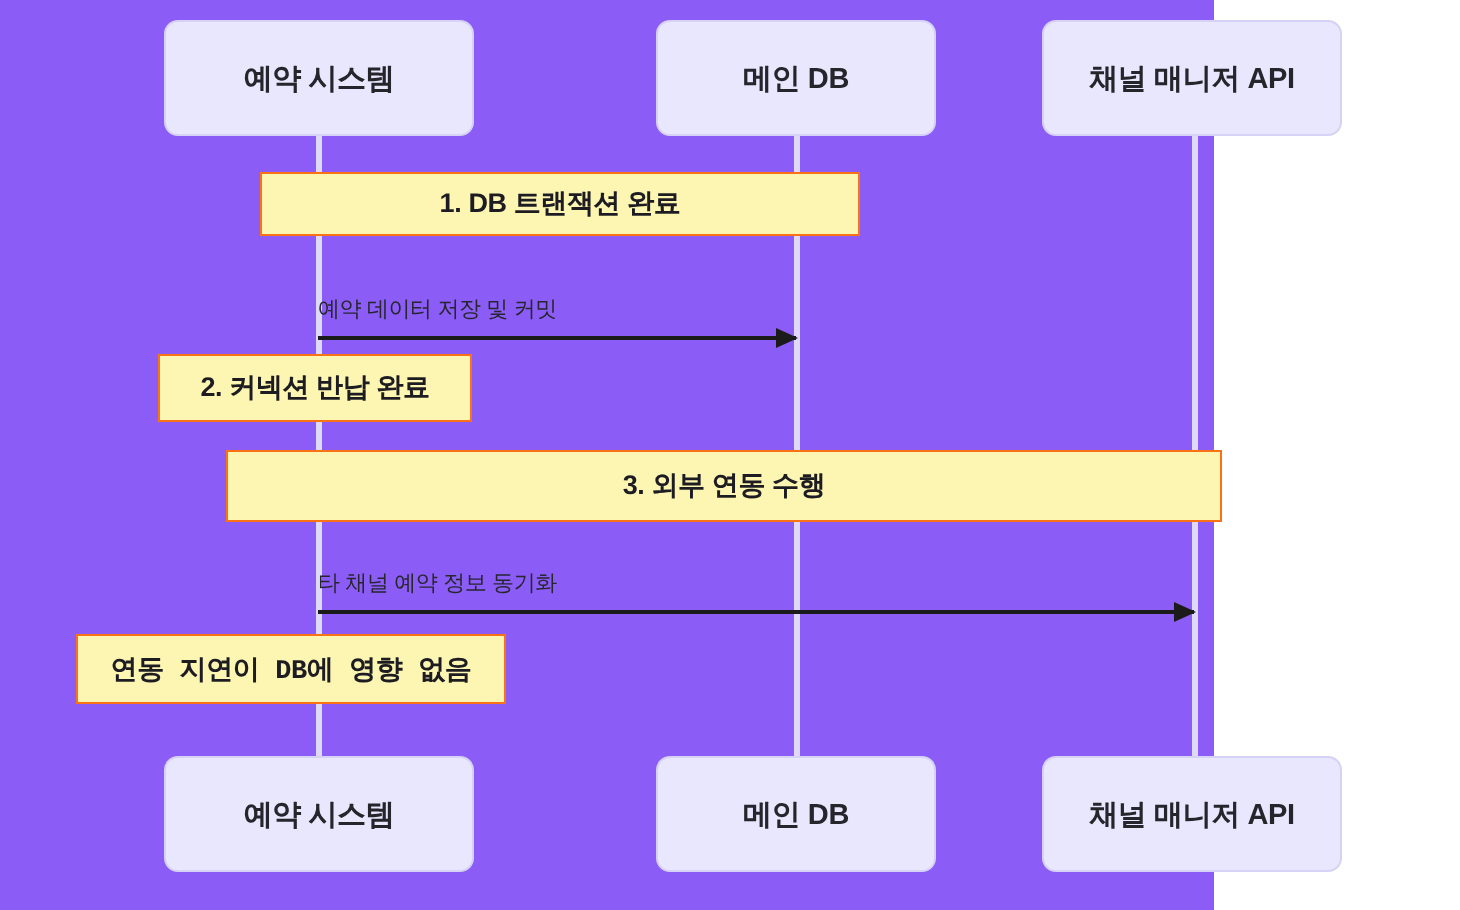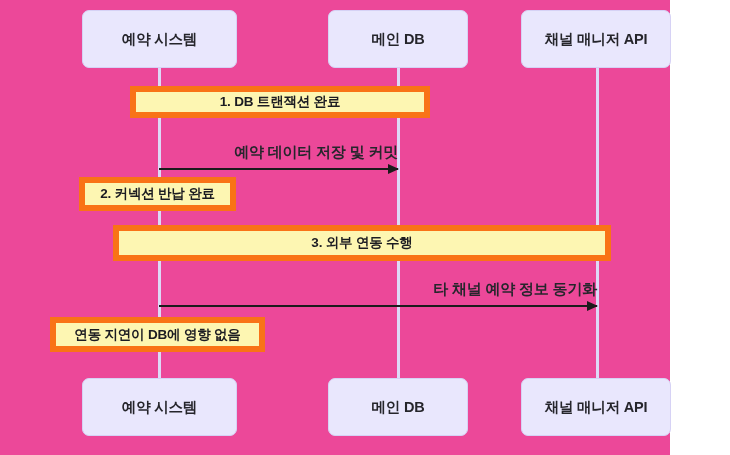--- a/index.html
+++ b/index.html
@@ -8,23 +8,23 @@
     background: #ffffff;
   }
   body {
     width: 730px;
     height: 455px;
     font-family: "Liberation Sans", "DejaVu Sans", sans-serif;
     overflow: hidden;
   }
   #diagram {
     position: relative;
-    width: 670px;
+    width: 607px;
     height: 455px;
-    background: #ec4899;
+    background: #8b5cf6;
   }
 
   
   .lifeline {
     position: absolute;
     width: 3px;
     background: #ddd9f7;
     top: 68px;
     height: 310px;
   }
@@ -44,21 +44,21 @@
     font-weight: 600;
     letter-spacing: -0.2px;
     white-space: nowrap;
   }
 
   
   .note {
     position: absolute;
     box-sizing: border-box;
     background: #fdf6b2;
-    border: 6px solid #f97316;
+    border: 1px solid #f97316;
     display: flex;
     align-items: center;
     justify-content: center;
     color: #1c1c22;
     font-size: 13.5px;
     font-weight: 700;
     letter-spacing: -0.2px;
     white-space: nowrap;
   }
 
@@ -83,23 +83,23 @@
     height: 0;
     border-top: 5px solid transparent;
     border-bottom: 5px solid transparent;
     border-left: 11px solid #1b1b1b;
   }
   .message .msg-label {
     position: absolute;
     bottom: 6px;
     left: 0;
     width: 100%;
-    text-align: right;
-    font-size: 15px;
-    font-weight: 700;
+    text-align: left;
+    font-size: 11px;
+    font-weight: 400;
     color: #26262c;
     letter-spacing: -0.2px;
     white-space: nowrap;
   }
 </style>
 </head>
 <body>
 
 <div id="diagram">
 
@@ -134,21 +134,21 @@
   <div class="note" style="left:113px; top:225px; width:498px; height:36px;">
     <span>3. 외부 연동 수행</span>
   </div>
 
   <div class="message" style="left:159px; top:305px; width:438px;">
     <div class="msg-label">타 채널 예약 정보 동기화</div>
     <div class="line"></div>
     <div class="head"></div>
   </div>
 
-  <div class="note" style="left:50px; top:317px; width:215px; height:35px;">
+  <div class="note" style="left:38px; top:317px; width:215px; height:35px;font-family:Liberation Mono, monospace;">
     <span>연동 지연이 DB에 영향 없음</span>
   </div>
 
   <div class="participant" style="left:82px; top:378px; width:155px; height:58px;">
     <span>예약 시스템</span>
   </div>
   <div class="participant" style="left:328px; top:378px; width:140px; height:58px;">
     <span>메인 DB</span>
   </div>
   <div class="participant" style="left:521px; top:378px; width:150px; height:58px;">

